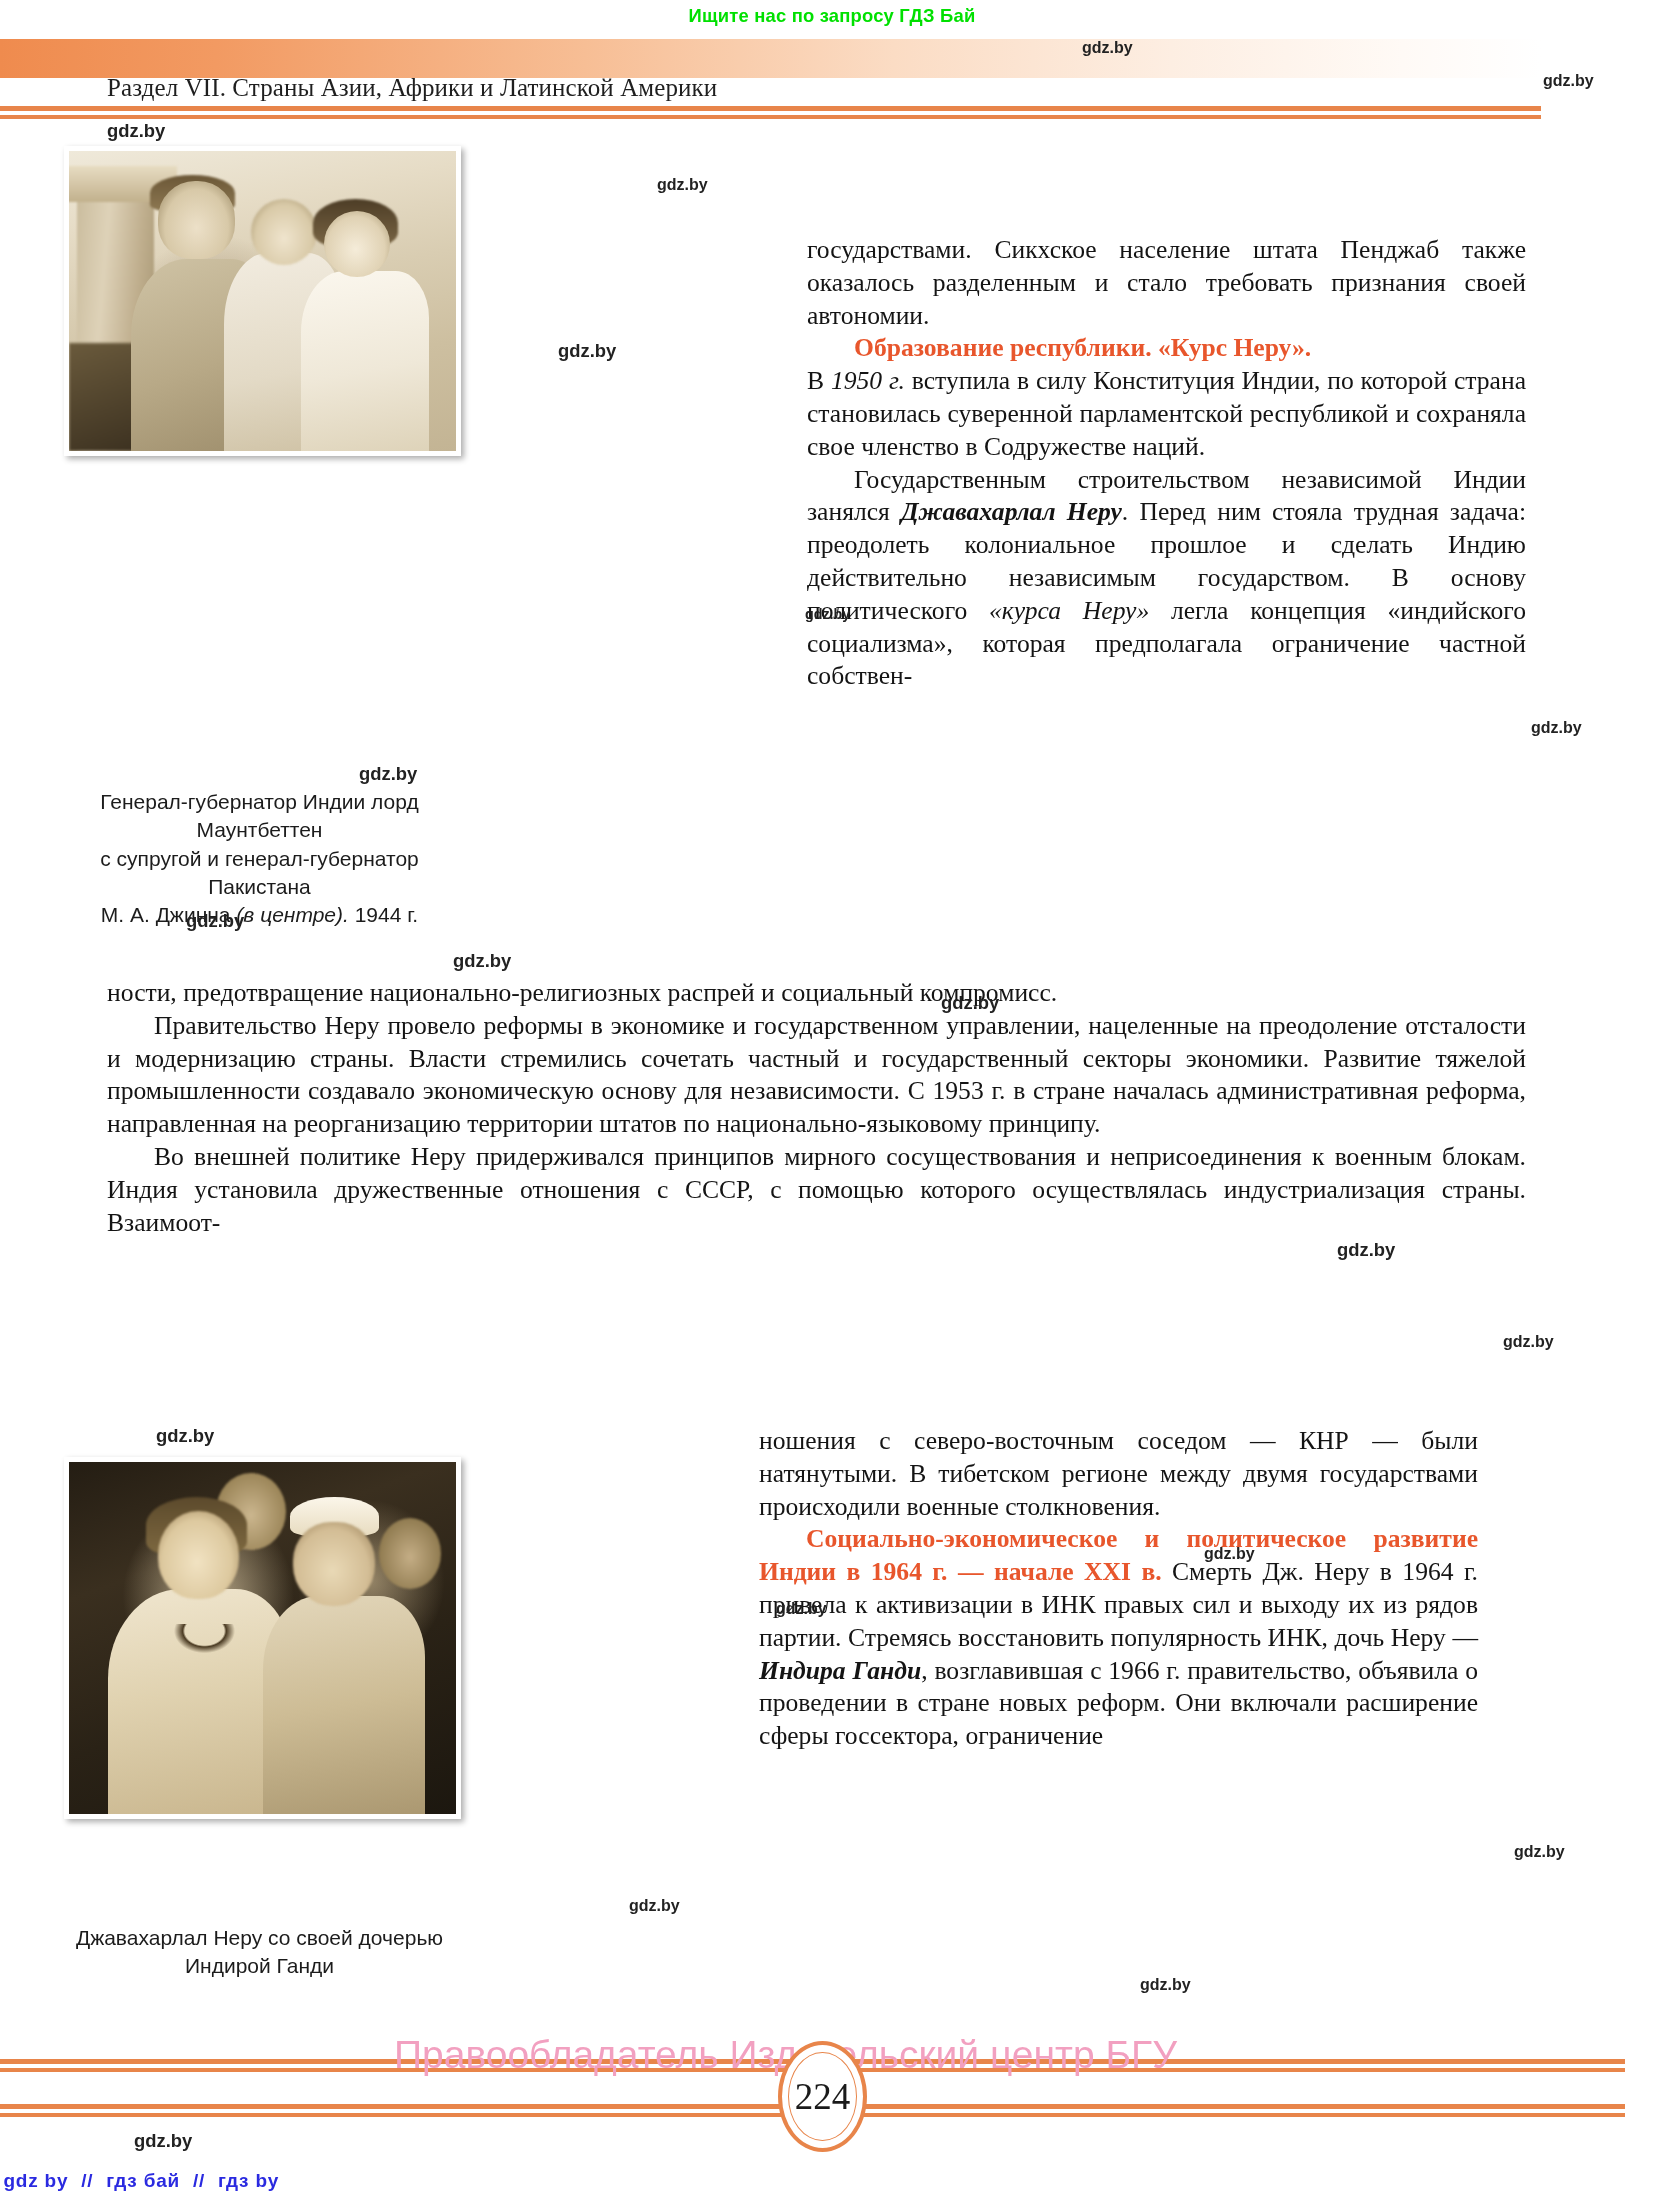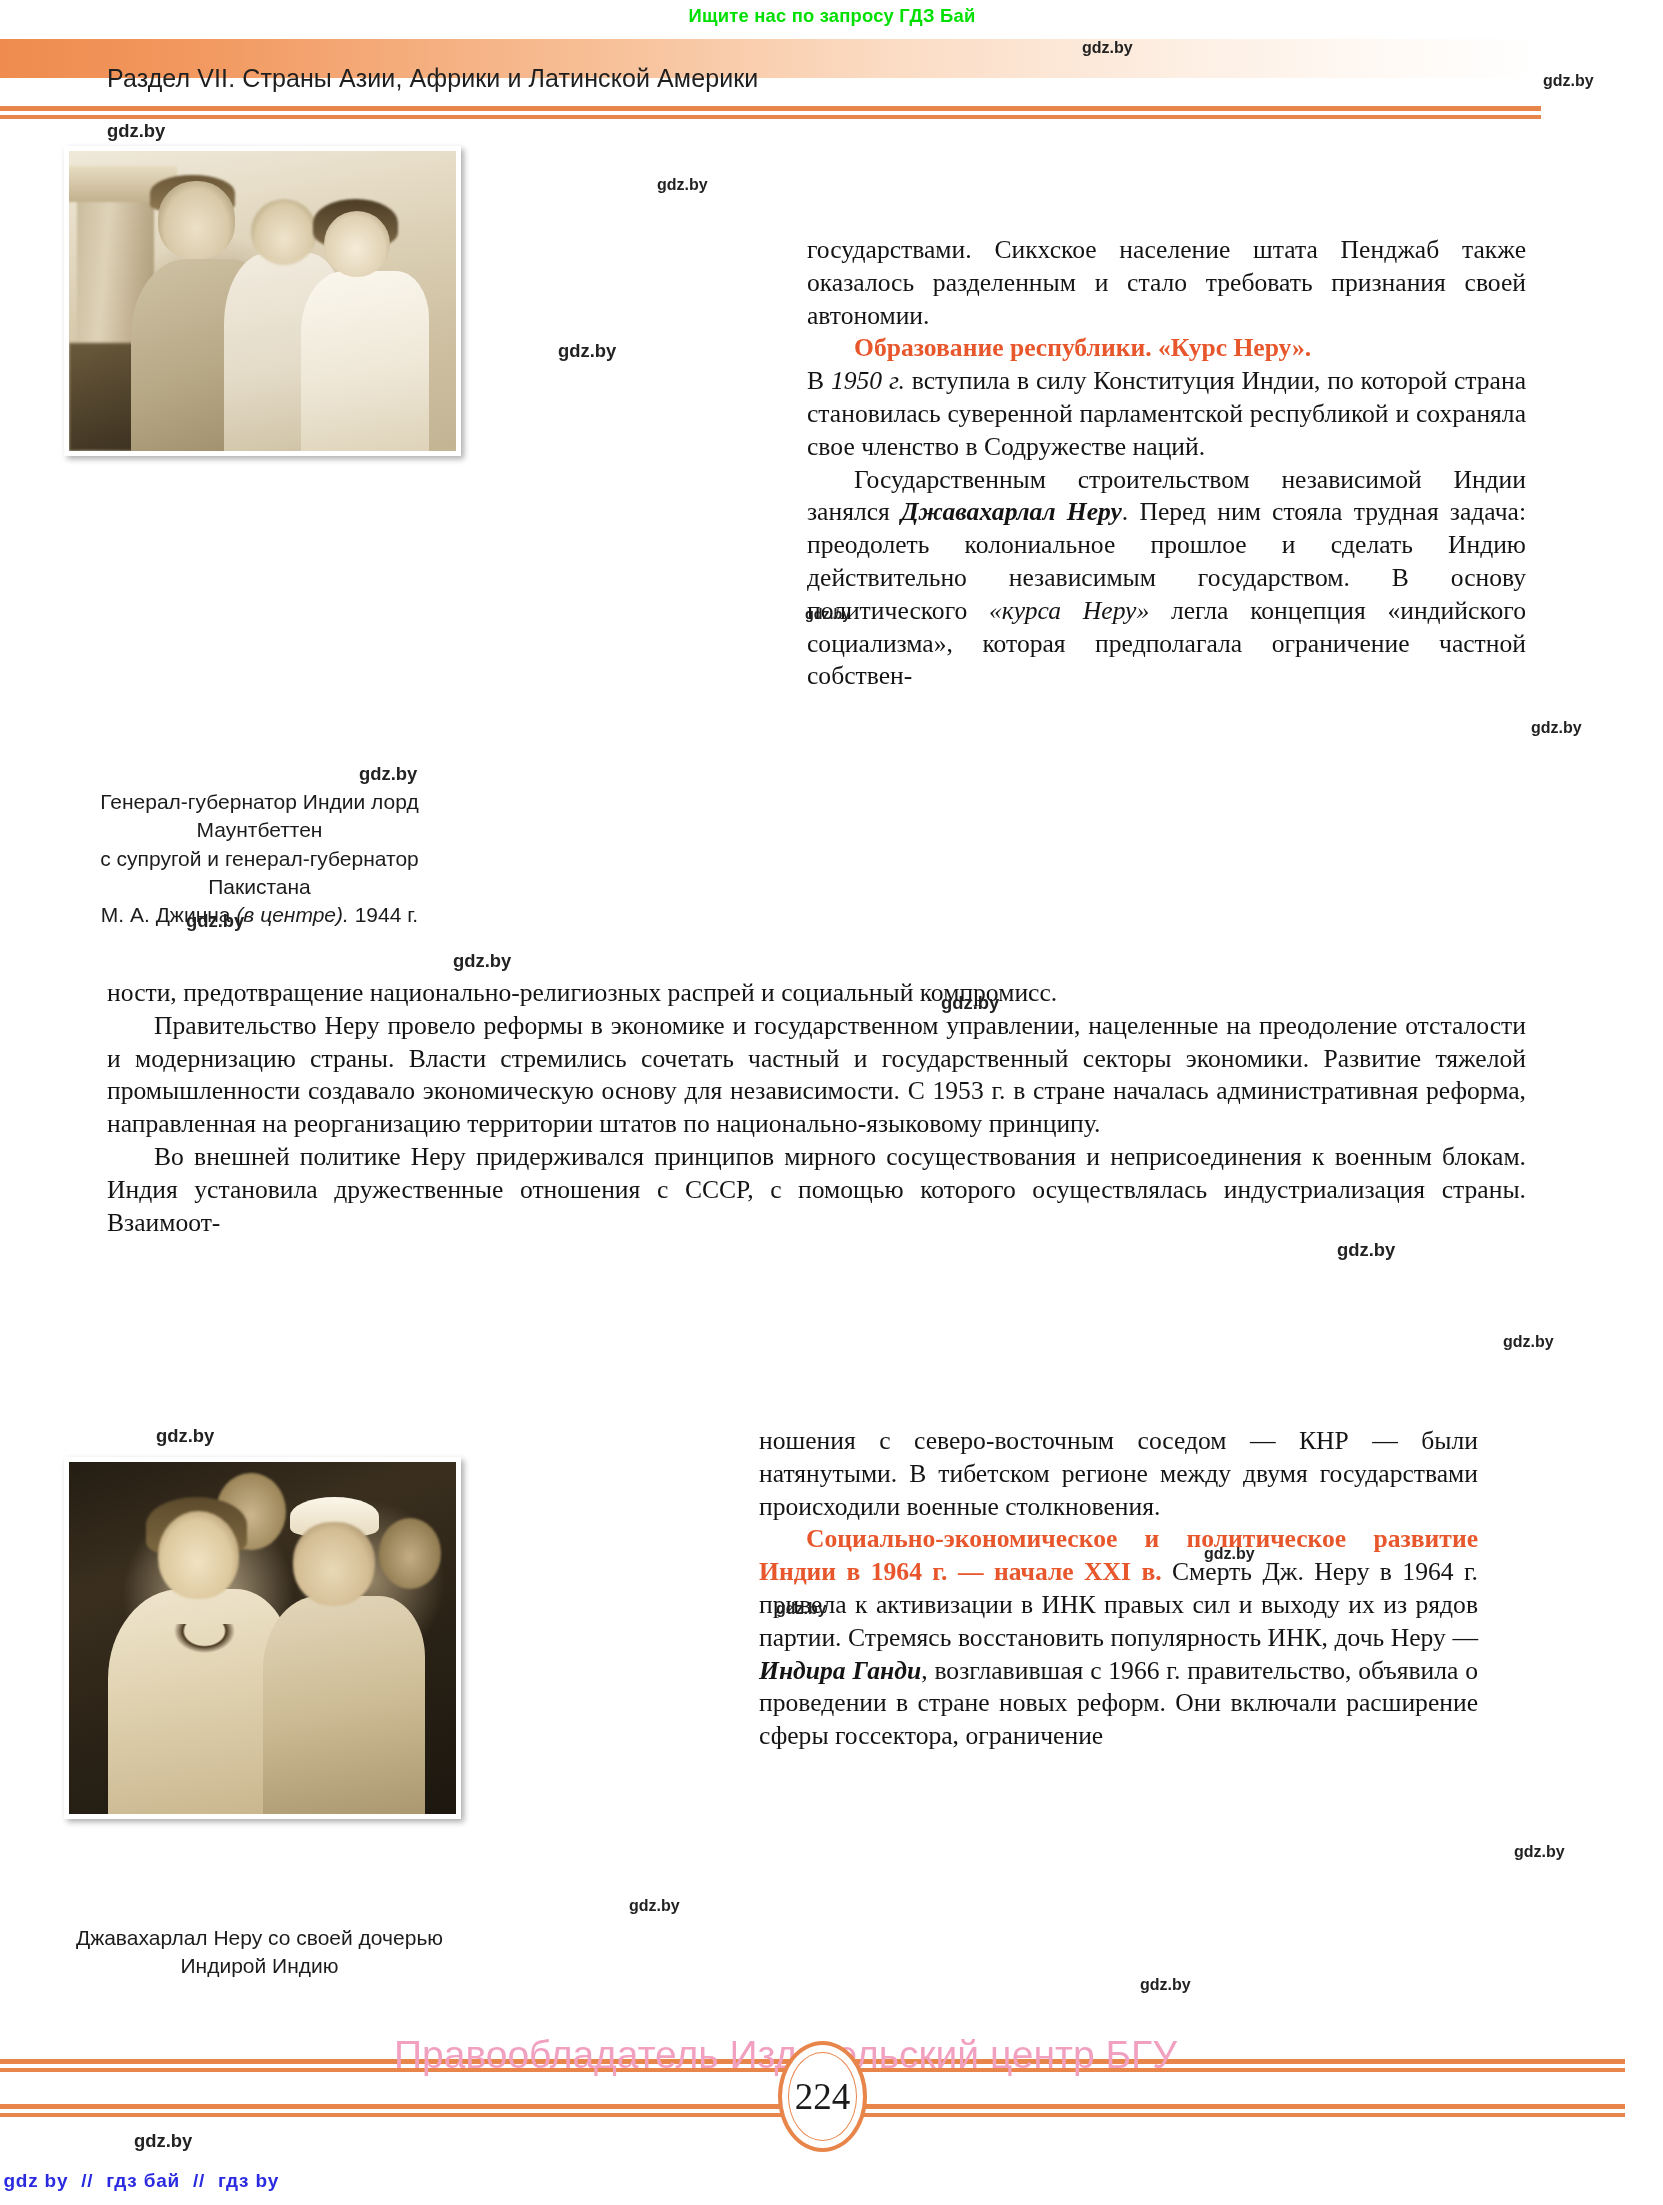--- a/index.html
+++ b/index.html
@@ -42,23 +42,23 @@
         #f7be95 38%,
         #fbdcc4 58%,
         #fdeee2 76%,
         #fffaf6 91%,
         #ffffff 100%);
   }
 
   
   .section-heading {
     position: absolute;
-    top: 64px;
+    top: 74px;
     left: 107px;
-    font-family: Liberation Sans, sans-serif;
+    font-family: Liberation Serif, serif;
     font-size: 25px;
     color: #1f1f1f;
     letter-spacing: 0.1px;
     white-space: nowrap;
   }
 
   
   .rule-pair-top {
     position: absolute;
     top: 106px;
@@ -400,21 +400,21 @@
     <div class="p2-indira-sari"></div>
     <div class="p2-nehru-coat"></div>
     <div class="p2-indira-hair"></div>
     <div class="p2-indira-head"></div>
     <div class="p2-necklace"></div>
     <div class="p2-nehru-cap"></div>
     <div class="p2-nehru-head"></div>
   </div>
 </div>
 
-<div class="caption" id="caption-nehru"><span>Джавахарлал Неру со своей дочерью</span><br><span>Индирой Индию</span></div>
+<div class="caption" id="caption-nehru"><span>Джавахарлал Неру со своей дочерью</span><br><span>Индирой Ганди</span></div>
 
 <div id="col-right-bottom" class="body-text">
   <p class="no-indent" style="margin:0">ношения с северо-восточным соседом — КНР — были натянутыми. В тибетском регионе между двумя государствами происходили военные столкновения.</p>
   <p class="indent" style="margin:0"><b class="run-head">Социально-экономическое и политическое развитие Индии в 1964 г. — начале XXI в.</b><span> Смерть Дж. Неру в 1964 г. привела к активизации в ИНК правых сил и выходу их из рядов партии. Стремясь восстановить популярность ИНК, дочь Неру — </span><b class="bi">Индира Ганди</b><span>, возглавившая с 1966 г. правительство, объявила о проведении в стране новых реформ. Они включали расширение сферы госсектора, ограничение</span></p>
 </div>
 
 <div class="copyright-wm">Правообладатель Издательский центр БГУ</div>
 
 <div class="rule-pair-bottom">
   <div class="rule"></div>

